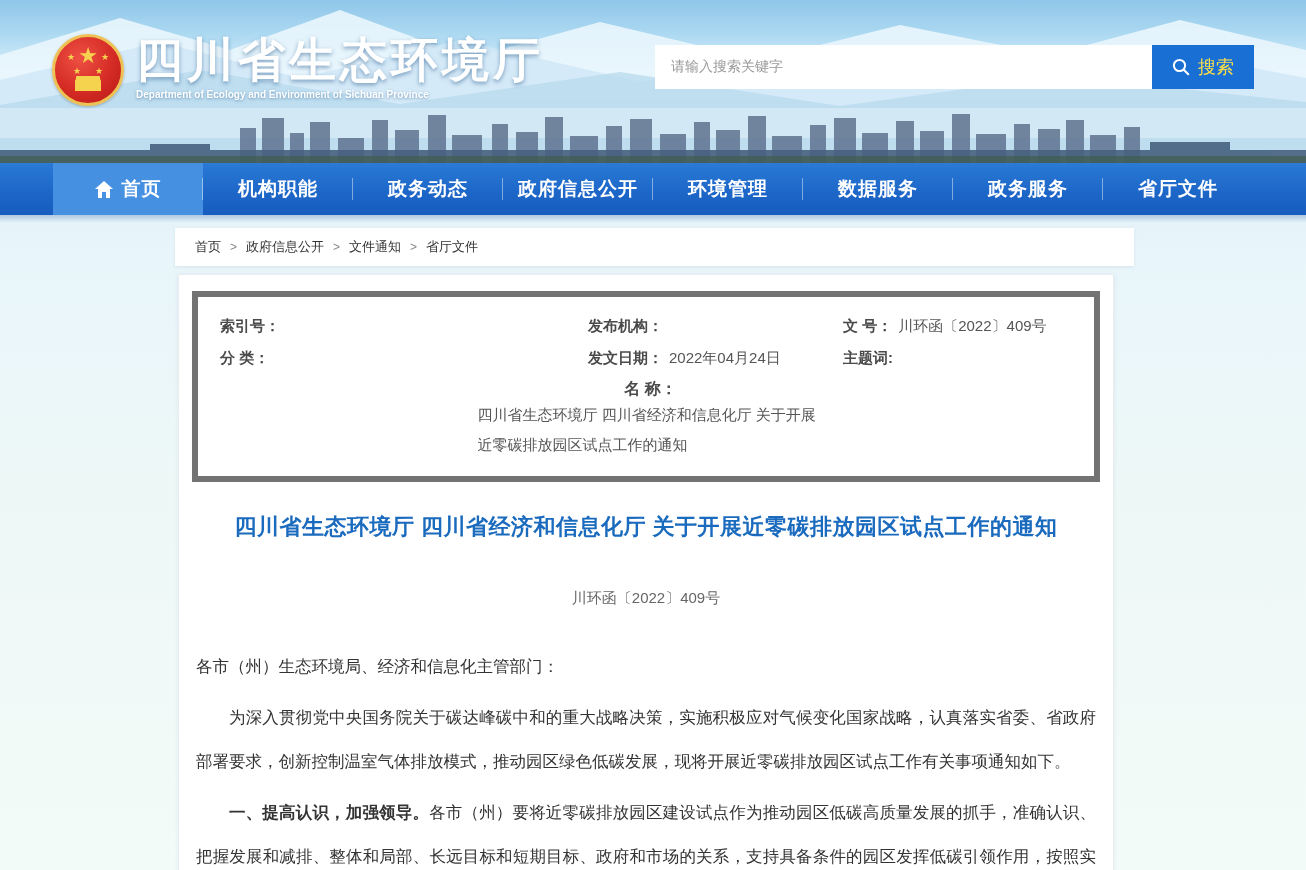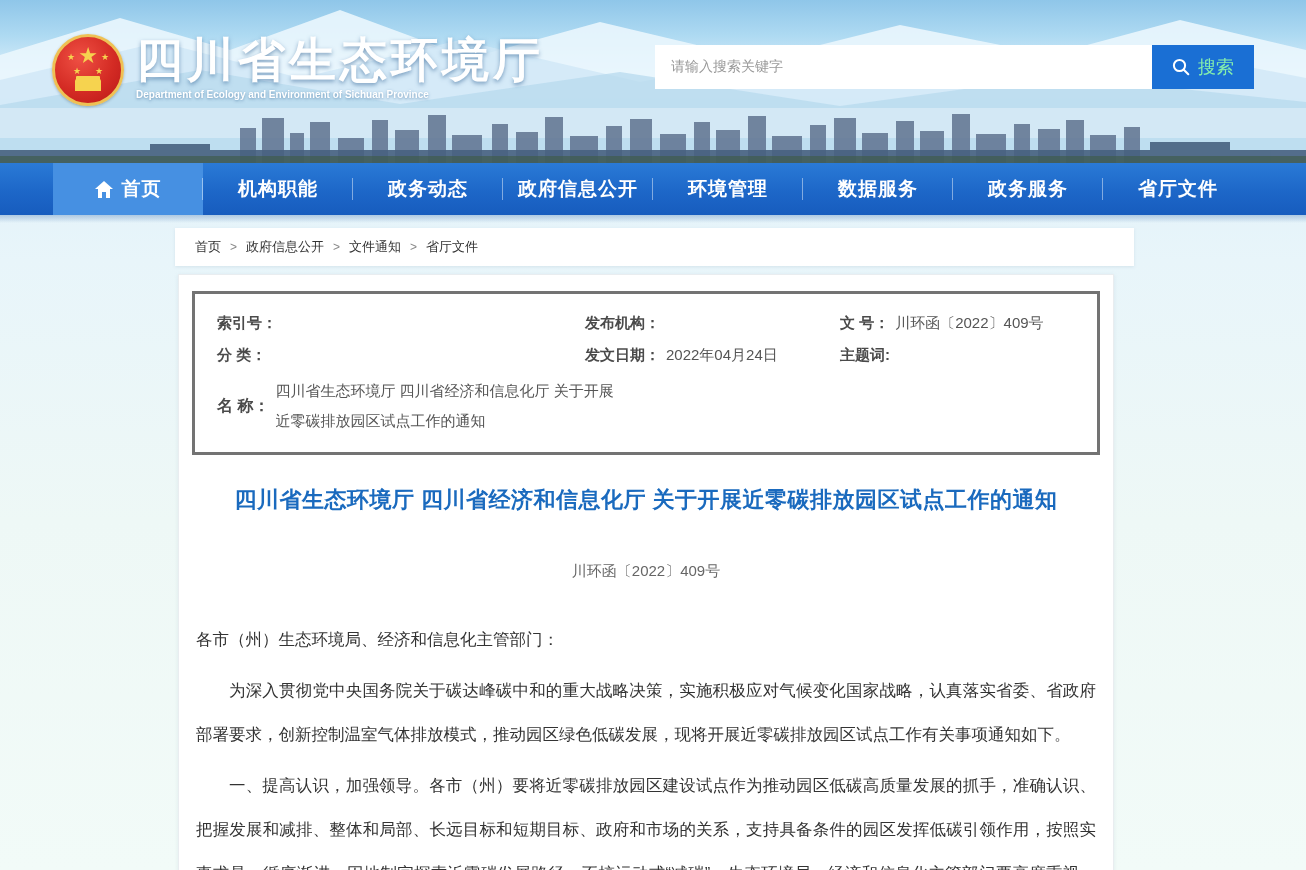--- a/index.html
+++ b/index.html
@@ -38,21 +38,21 @@
   .brand-en { font-size:10px; font-weight:bold; margin-top:3px; text-shadow:0 1px 3px rgba(40,90,140,.55); white-space:nowrap; }
 
   .search-wrap { position:absolute; top:45px; right:52px; display:flex; z-index:3; }
   .search-input {
     width:497px; height:44px; border:none; outline:none; background:#fff;
     padding:0 16px; font-size:14px; color:#333;
     font-family:Liberation Serif, serif;
   }
   .search-input::placeholder { color:#999; }
   .search-btn {
-    width:102px; height:44px; border:none; background:#1a6fd4; color:#86efac;
+    width:102px; height:44px; border:none; background:#1a6fd4; color:#fde047;
     font-size:18px; cursor:pointer; display:flex; align-items:center; justify-content:center; gap:8px;
     font-family:"Liberation Sans","DejaVu Sans",sans-serif;
   }
 
   
   .nav {
     position:relative; width:1306px; height:52px;
     background: linear-gradient(180deg, #2a7ad6 0%, #1d67c8 55%, #175cbe 100%);
     z-index:4;
   }
@@ -81,38 +81,38 @@
   .breadcrumb a { color:#333; text-decoration:none; cursor:pointer; }
   .breadcrumb .sep { color:#888; font-size:12px; }
 
   .main-panel {
     position:absolute; left:178px; top:274px; width:936px; height:700px;
     background:#fff; border:1px solid #e9edf0;
     box-shadow:0 1px 4px rgba(120,150,170,.15); z-index:2;
     padding:16px 13px 0 13px;
   }
 
-  .meta-box { border:3px solid #737373; padding:14px 7px 16px 22px; }
+  .meta-box { border:6px solid #737373; padding:14px 7px 16px 22px; }
   .meta-grid { display:grid; grid-template-columns:368px 255px 1fr; row-gap:2px; }
   .meta-cell { font-size:15px; line-height:30px; color:#555; white-space:nowrap; }
   .meta-label { font-weight:bold; color:#4a4a4a; margin-right:6px; }
-  .meta-name-cell { grid-column:1 / span 3; display:flex; align-items:center; margin-top:4px; }
+  .meta-name-cell { grid-column:1 / span 3; display:flex; align-items:center; margin-top:4px;flex-direction:column; }
   .meta-name-cell .meta-label { flex:0 0 auto; }
   .meta-name-value { font-size:15px; color:#555; line-height:30px; max-width:352px; white-space:normal; }
 
   .doc-title {
     margin-top:30px; text-align:center; color:#1a6abe; font-size:22px; font-weight:bold;
     letter-spacing:.5px; line-height:1.4; padding:0 10px;
   }
   .doc-number { margin-top:46px; text-align:center; color:#666; font-size:15px; }
 
   .doc-body { margin-top:36px; padding:0 4px; color:#333; font-size:16.5px; line-height:44px; text-align:justify; }
   .doc-body p.indent { text-indent:2em; }
   .doc-body p + p { margin-top:7px; }
-  .doc-body .lead-bold { font-weight:normal; }
+  .doc-body .lead-bold { font-weight:bold; }
 </style>
 </head>
 <body>
 
 <div class="banner">
   <svg class="scenery" viewBox="0 0 1306 163" preserveAspectRatio="none">
 
     <polygon points="0,55 120,18 230,50 340,10 470,58 600,22 760,60 900,25 1050,55 1180,20 1306,50 1306,163 0,163" fill="#eaf6fd" opacity="0.9"></polygon>
     <polygon points="0,80 160,42 300,78 460,40 640,82 820,48 1000,80 1160,50 1306,78 1306,163 0,163" fill="#cfe7f6" opacity="0.8"></polygon>
     <polygon points="0,105 200,70 400,104 620,72 840,106 1060,76 1306,102 1306,163 0,163" fill="#b7d9ee" opacity="0.75"></polygon>

